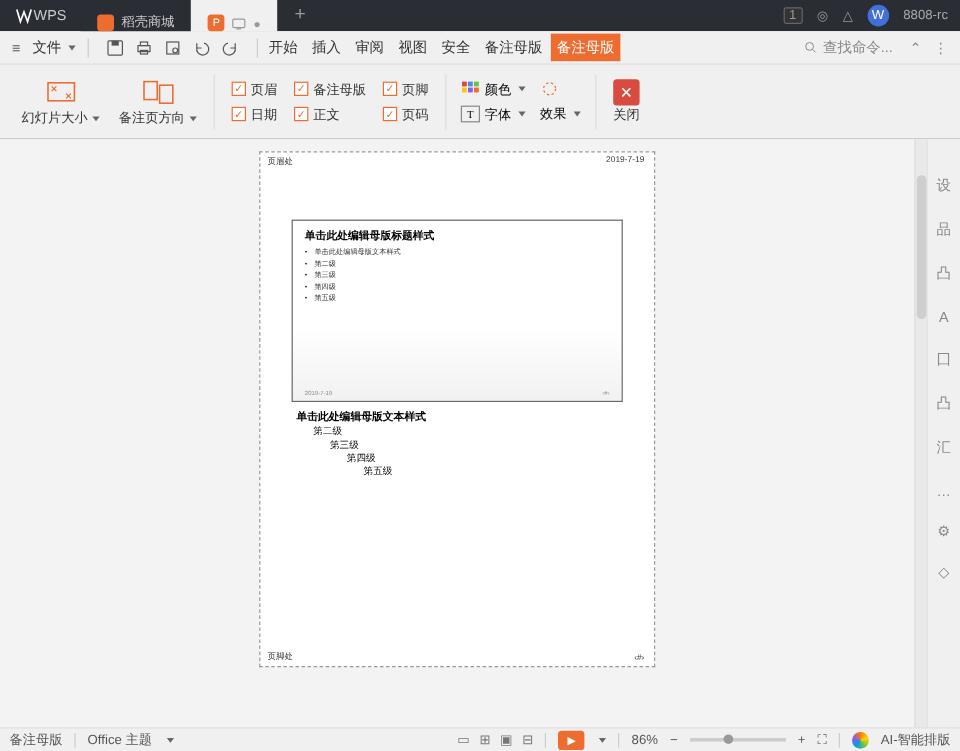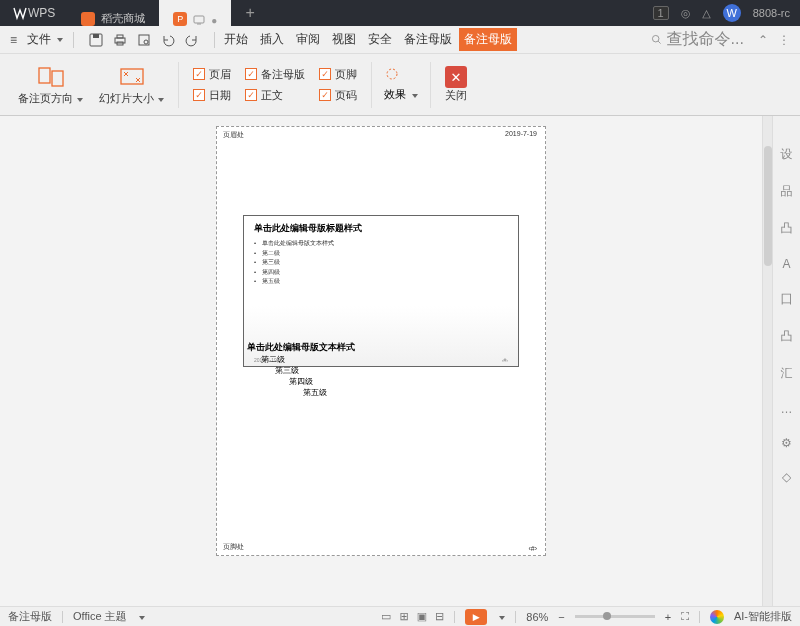--- a/index.html
+++ b/index.html
@@ -21,21 +21,21 @@
 
 .menubar { background: #f0f0f0; height: 28px; display: flex; align-items: center; border-bottom: 1px solid #ddd; padding: 0 6px; }
 .menubar .file-menu { display: flex; align-items: center; gap: 4px; padding: 0 6px; font-size: 12px; color: #333; }
 .menubar .menu-icons { display: flex; gap: 8px; padding: 0 10px; color: #555; }
 .menubar .menu-icons svg { width: 16px; height: 16px; }
 .menubar .sep { width: 1px; height: 16px; background: #ccc; margin: 0 4px; }
 .menubar .tabs { display: flex; gap: 2px; font-size: 12px; color: #333; }
 .menubar .tabs span { padding: 3px 5px; }
 .menubar .tabs .active-tab { background: #ed6c2f; color: #fff; }
 .menubar .spacer { flex: 1; }
-.menubar .search { display: flex; align-items: center; gap: 4px; color: #888; font-size: 16px; padding-right: 8px; }
+.menubar .search { display: flex; align-items: center; gap: 4px; color: #888; font-size: 12px; padding-right: 8px; }
 
 .ribbon { background: #f0f0f0; height: 62px; display: flex; align-items: center; padding: 0 10px; border-bottom: 1px solid #ccc; }
 .ribbon .group { display: flex; flex-direction: column; align-items: center; justify-content: center; padding: 0 8px; height: 58px; }
 .ribbon .group .icon-big { width: 30px; height: 28px; display: flex; align-items: center; justify-content: center; }
 .ribbon .group .label { font-size: 11px; color: #333; display: flex; align-items: center; gap: 2px; }
 .ribbon .vsep { width: 1px; height: 46px; background: #ddd; margin: 0 6px; }
 .ribbon .check-grid { display: grid; grid-template-columns: auto auto auto; grid-template-rows: auto auto; gap: 6px 14px; font-size: 11px; color: #333; padding: 0 8px; }
 .ribbon .check-item { display: flex; align-items: center; gap: 4px; }
 .ribbon .check-item .cb { width: 12px; height: 12px; border: 1px solid #ed6c2f; background: #fff; display: flex; align-items: center; justify-content: center; color: #ed6c2f; font-size: 9px; }
 .ribbon .small-group { display: flex; flex-direction: column; gap: 6px; padding: 0 6px; font-size: 11px; }
@@ -43,21 +43,21 @@
 .ribbon .small-item .sicon { width: 16px; height: 14px; display: flex; align-items: center; justify-content: center; }
 .ribbon .close-btn { width: 22px; height: 22px; background: #d84c3f; border-radius: 3px; display: flex; align-items: center; justify-content: center; color: #fff; font-size: 13px; }
 
 .workspace { display: flex; height: 490px; }
 .canvas-area { flex: 1; background: #f3f3f3; display: flex; justify-content: center; align-items: flex-start; padding-top: 10px; overflow: hidden; position: relative; }
 .page { width: 330px; height: 430px; background: #fff; border: 1px dashed #999; position: relative; padding: 4px; }
 .page .hdr { position: absolute; top: 3px; left: 6px; font-size: 7px; color: #333; }
 .page .date { position: absolute; top: 3px; right: 8px; font-size: 7px; color: #333; }
 .page .ftr { position: absolute; bottom: 3px; left: 6px; font-size: 7px; color: #333; }
 .page .pgnum { position: absolute; bottom: 3px; right: 8px; font-size: 7px; color: #333; }
-.slide-box { position: absolute; top: 56px; left: 26px; width: 276px; height: 152px; border: 1px solid #666; background: #fff; padding: 6px 10px; overflow: hidden; margin-top: 32px; }
+.slide-box { position: absolute; top: 56px; left: 26px; width: 276px; height: 152px; border: 1px solid #666; background: #fff; padding: 6px 10px; overflow: hidden; }
 .slide-box::after { content: ""; position: absolute; left: 0; right: 0; bottom: 0; height: 60px; background: linear-gradient(to bottom, rgba(200,200,200,0) 0%, rgba(200,200,200,0.25) 100%); pointer-events: none; }
 .slide-title { font-size: 9px; font-weight: bold; color: #000; margin-bottom: 4px; }
 .slide-box ul { list-style: none; font-size: 6px; color: #333; }
 .slide-box ul li { padding-left: 8px; position: relative; line-height: 1.6; }
 .slide-box ul li::before { content: "•"; position: absolute; left: 0; }
 .slide-box .sfoot-l { position: absolute; bottom: 3px; left: 10px; font-size: 5px; color: #777; }
 .slide-box .sfoot-r { position: absolute; bottom: 3px; right: 10px; font-size: 5px; color: #777; }
 .notes-box { position: absolute; top: 214px; left: 26px; width: 276px; border-top-width: 0; padding: 0 4px; font-size: 9px; font-weight: bold; }
 .notes-box .lv { font-size: 8px; font-weight: normal; }
 
@@ -171,38 +171,38 @@
     <span>查找命令...</span>
   </div>
   <span style="padding:0 6px;color:#888">⌃</span>
   <span style="padding:0 4px;color:#888">⋮</span>
 </div>
 
 <div class="ribbon">
   <div class="group">
     <div class="icon-big">
       <svg width="28" height="24" viewBox="0 0 28 24">
-          <rect x="2" y="3" width="11" height="15" fill="none" stroke="#ed6c2f" stroke-width="1.3"></rect>
-          <rect x="15" y="6" width="11" height="15" fill="none" stroke="#ed6c2f" stroke-width="1.3"></rect>
+          <rect x="3" y="4" width="22" height="15" fill="none" stroke="#ed6c2f" stroke-width="1.3"></rect>
+          <path d="M6 7l4 4M10 7l-4 4M18 13l4 4M22 13l-4 4" stroke="#ed6c2f"></path>
         </svg>
     </div>
     <div class="label">
-        <span>备注页方向</span>
+        <span>幻灯片大小</span>
         <span class="caret"></span>
       </div>
   </div>
   <div class="group">
     <div class="icon-big">
       <svg width="28" height="24" viewBox="0 0 28 24">
-          <rect x="3" y="4" width="22" height="15" fill="none" stroke="#ed6c2f" stroke-width="1.3"></rect>
-          <path d="M6 7l4 4M10 7l-4 4M18 13l4 4M22 13l-4 4" stroke="#ed6c2f"></path>
+          <rect x="2" y="3" width="11" height="15" fill="none" stroke="#ed6c2f" stroke-width="1.3"></rect>
+          <rect x="15" y="6" width="11" height="15" fill="none" stroke="#ed6c2f" stroke-width="1.3"></rect>
         </svg>
     </div>
     <div class="label">
-        <span>幻灯片大小</span>
+        <span>备注页方向</span>
         <span class="caret"></span>
       </div>
   </div>
   <div class="vsep"></div>
   <div class="check-grid">
     <div class="check-item">
         <span class="cb">✓</span>
         <span>页眉</span>
       </div>
     <div class="check-item">
@@ -220,20 +220,41 @@
     <div class="check-item">
         <span class="cb">✓</span>
         <span>正文</span>
       </div>
     <div class="check-item">
         <span class="cb">✓</span>
         <span>页码</span>
       </div>
   </div>
   <div class="vsep"></div>
+  <div class="small-group">
+    <div class="small-item">
+        <span class="sicon">
+          <svg width="16" height="14" viewBox="0 0 16 14">
+            <rect x="1" y="1" width="4" height="4" fill="#d84c3f"></rect>
+            <rect x="6" y="1" width="4" height="4" fill="#4a90d9"></rect>
+            <rect x="11" y="1" width="4" height="4" fill="#6cc24a"></rect>
+            <rect x="1" y="6" width="4" height="4" fill="#f5c518"></rect>
+            <rect x="6" y="6" width="4" height="4" fill="#8a5cf0"></rect>
+            <rect x="11" y="6" width="4" height="4" fill="#ed6c2f"></rect>
+          </svg>
+        </span>
+        <span>颜色</span>
+        <span class="caret"></span>
+      </div>
+    <div class="small-item">
+        <span class="sicon" style="border:1px solid #888;font-size:9px;font-family:serif">T</span>
+        <span>字体</span>
+        <span class="caret"></span>
+      </div>
+  </div>
   <div class="small-group">
     <div class="small-item">
         <span class="sicon">
           <svg width="16" height="14" viewBox="0 0 16 14">
             <circle cx="8" cy="7" r="5" fill="none" stroke="#ed6c2f" stroke-dasharray="2 2"></circle>
           </svg>
         </span>
       </div>
     <div class="small-item">
         <span>效果</span>

